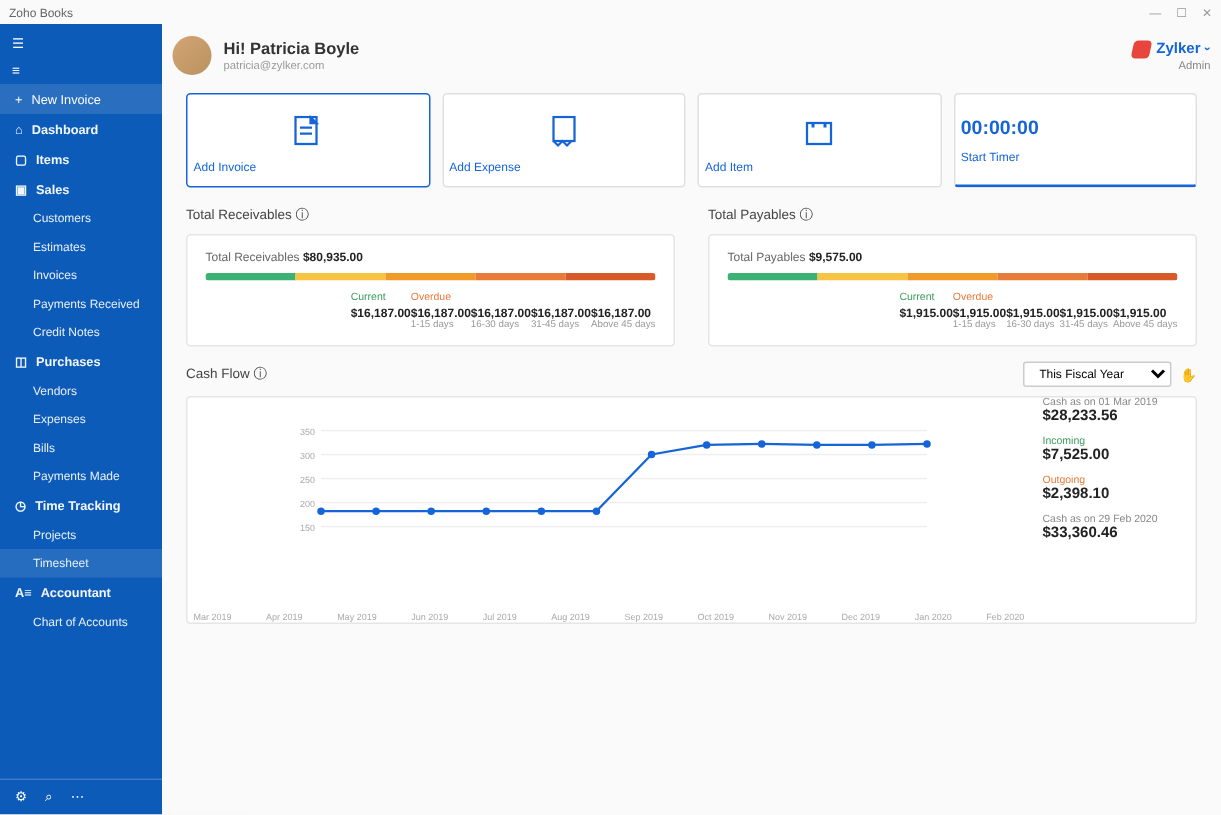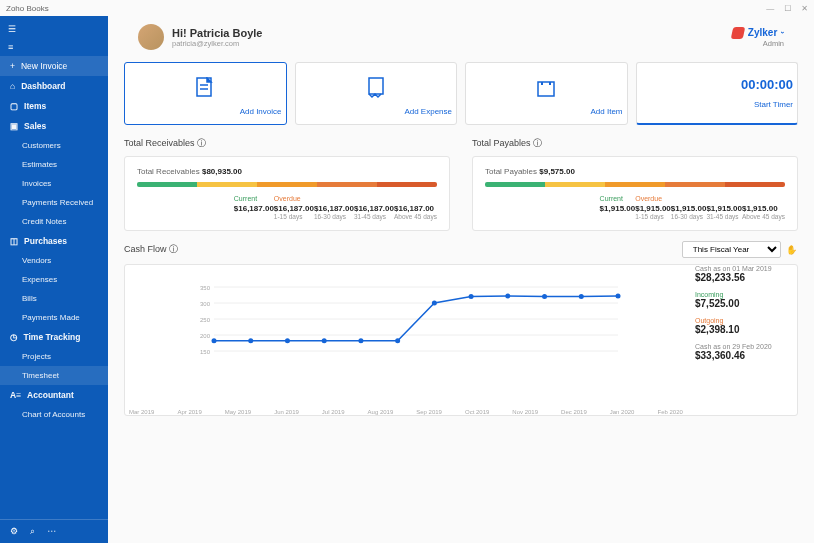--- a/index.html
+++ b/index.html
@@ -8,30 +8,30 @@
 .titlebar { height: 16px; background: #fafafa; display: flex; align-items: center; padding: 0 6px; font-size: 8px; color: #666; }
 .titlebar .win-controls { margin-left: auto; display: flex; gap: 10px; color: #999; }
 .sidebar { width: 108px; background: #0d5bb8; color: #fff; display: flex; flex-direction: column; padding-top: 4px; }
 .sidebar-icon-row { display: flex; gap: 8px; padding: 4px 8px; }
 .sidebar-item { display: flex; align-items: center; gap: 6px; padding: 5px 10px; font-size: 8.5px; cursor: pointer; }
 .sidebar-item.active { background: rgba(255,255,255,0.12); }
 .sidebar-item.group { font-weight: 600; opacity: 0.95; }
 .sidebar-item.sub { padding-left: 22px; opacity: 0.9; font-size: 8px; }
 .sidebar-bottom { margin-top: auto; display: flex; gap: 12px; padding: 6px 10px; border-top: 1px solid rgba(255,255,255,0.2); }
 .main { flex: 1; background: #fafafa; overflow-y: auto; position: relative; }
-.header { display: flex; align-items: center; padding: 8px 30px; }
+.header { display: flex; align-items: center; padding: 8px 7px; }
 .avatar { width: 26px; height: 26px; border-radius: 50%; background: linear-gradient(135deg,#d4a574,#b8935f); margin-right: 8px; }
 .greeting { font-size: 11px; font-weight: 600; color: #333; }
 .subgreet { font-size: 7.5px; color: #999; }
 .header-right { margin-left: auto; text-align: right; }
 .brand { color: #1565d8; font-size: 10px; font-weight: 600; display: flex; align-items: center; gap: 4px; }
 .brand::after { content: "›"; transform: rotate(90deg); font-size: 8px; }
 .admin { font-size: 7.5px; color: #888; }
 .quick-actions { display: flex; gap: 8px; padding: 4px 16px 12px; }
-.qa-card { flex: 1; background: #fff; border: 1px solid #e0e0e0; border-radius: 3px; padding: 14px 4px 8px; text-align: right; cursor: pointer; }
+.qa-card { flex: 1; background: #fff; border: 1px solid #e0e0e0; border-radius: 3px; padding: 14px 4px 8px; text-align: left; cursor: pointer; }
 .qa-card.selected { border: 1.5px solid #1565d8; }
 .qa-card.timer { border-bottom: 2px solid #1565d8; }
 .qa-card .qicon { height: 22px; display: flex; align-items: center; justify-content: center; color: #1565d8; margin-bottom: 8px; }
 .qa-card .qlabel { font-size: 8px; color: #1565d8; }
 .qa-card .timer-display { font-size: 13px; font-weight: 700; color: #1565d8; margin-bottom: 8px; }
 .panels { display: flex; gap: 22px; padding: 0 16px 10px; }
 .panel { flex: 1; }
 .panel-title { font-size: 9px; color: #444; margin-bottom: 6px; }
 .panel-card { background: #fff; border: 1px solid #e5e5e5; border-radius: 3px; padding: 10px 12px; }
 .total-line { font-size: 8px; color: #666; margin-bottom: 6px; }

